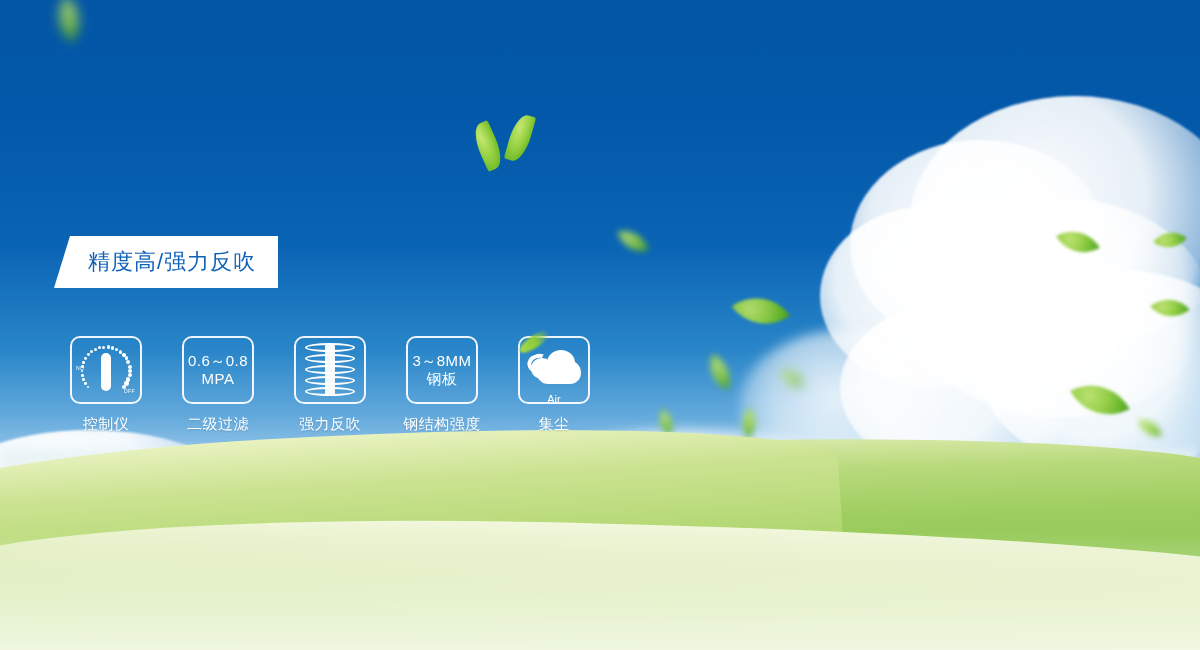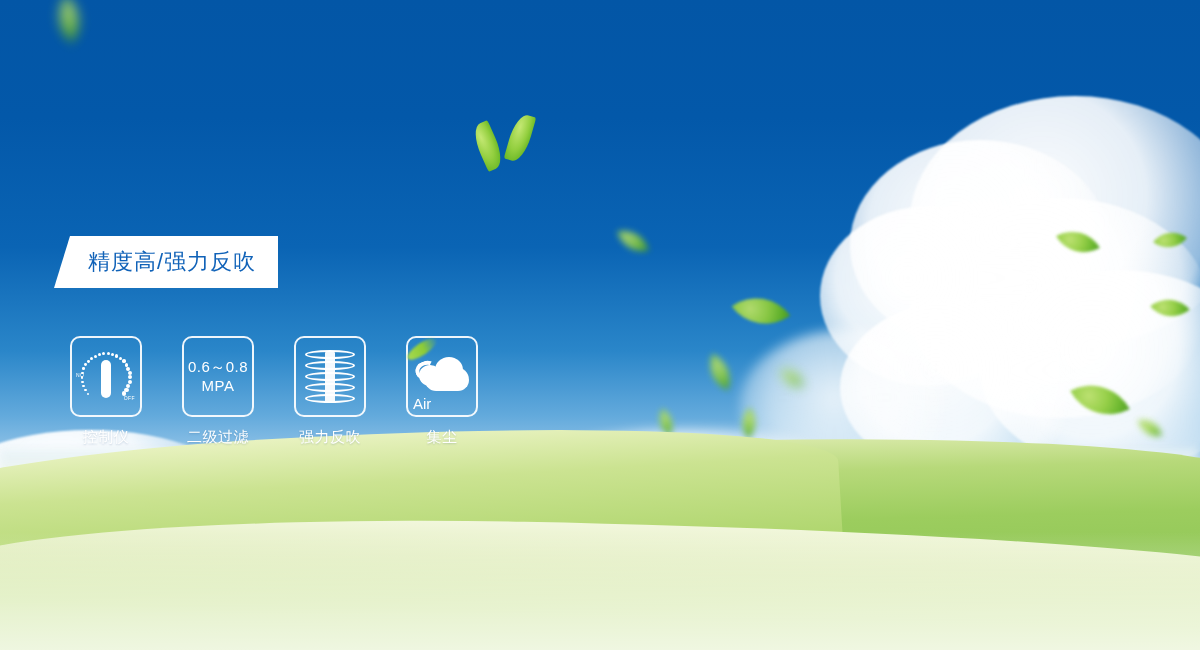--- a/index.html
+++ b/index.html
@@ -135,21 +135,21 @@
     padding:0 22px 0 22px; font-size:22px; letter-spacing:1px;
     margin-left:-14px;
     clip-path:polygon(16px 0, 100% 0, 100% 100%, 0 100%);
     padding-left:34px;
   }
 
   
   .features { position:absolute; left:70px; top:336px; display:flex; gap:40px; }
   .feat { width:72px; display:flex; flex-direction:column; align-items:center; }
   .feat .box {
-    width:72px; height:81px; border:2px solid rgba(255,255,255,.92);
+    width:72px; height:68px; border:2px solid rgba(255,255,255,.92);
     border-radius:10px; position:relative;
     display:flex; flex-direction:column; align-items:center; justify-content:center;
     color:#ffffff;
   }
   .feat .box .txt { font-size:15px; line-height:1.22; text-align:center; letter-spacing:.5px; }
   .feat .cap {
     margin-top:11px; font-size:15px; color:#ffffff; white-space:nowrap;
     letter-spacing:.5px; text-shadow:0 1px 2px rgba(0,50,100,.2);
   }
 
@@ -184,21 +184,21 @@
   .aircloud .swirl {
     position:absolute; left:2px; top:6px; width:22px; height:18px;
     border:4px solid #fff; border-radius:50%;
     border-right-color:transparent; transform:rotate(-20deg);
   }
   .aircloud .streak {
     position:absolute; left:-8px; top:-12px; width:34px; height:12px;
     background:linear-gradient(100deg,#a8da52 0%,#8ccb36 55%,rgba(140,203,54,0) 100%);
     border-radius:50%; transform:rotate(-34deg); filter:blur(1px);
   }
-  .aircloud .airtxt { position:absolute; left:0; right:0; bottom:-13px; text-align:left; font-size:15px; color:#fff; }
+  .aircloud .airtxt { position:absolute; left:0; right:0; bottom:-13px; text-align:center; font-size:11px; color:#fff; }
 </style>
 </head>
 <body>
 
 <div class="banner">
 
   <div class="cloudlayer">
     <div class="cl" id="c-r1"></div>
     <div class="cl" id="c-r2"></div>
     <div class="cl" id="c-r3"></div>
@@ -330,20 +330,27 @@
           <span style="top:2px"></span>
           <span style="top:13px"></span>
           <span style="top:24px"></span>
           <span style="top:35px"></span>
           <span style="top:46px"></span>
         </div>
       </div>
       <div class="cap">强力反吹</div>
     </div>
 
+    <div class="feat">
+      <div class="box">
+        <div class="txt">3～8MM</div>
+        <div class="txt">钢板</div>
+      </div>
+      <div class="cap">钢结构强度</div>
+    </div>
 
     <div class="feat">
       <div class="box">
         <div class="aircloud">
           <div class="streak"></div>
           <div class="body"></div>
           <div class="puff p1"></div>
           <div class="puff p2"></div>
           <div class="swirl"></div>
           <div class="airtxt">Air</div>

